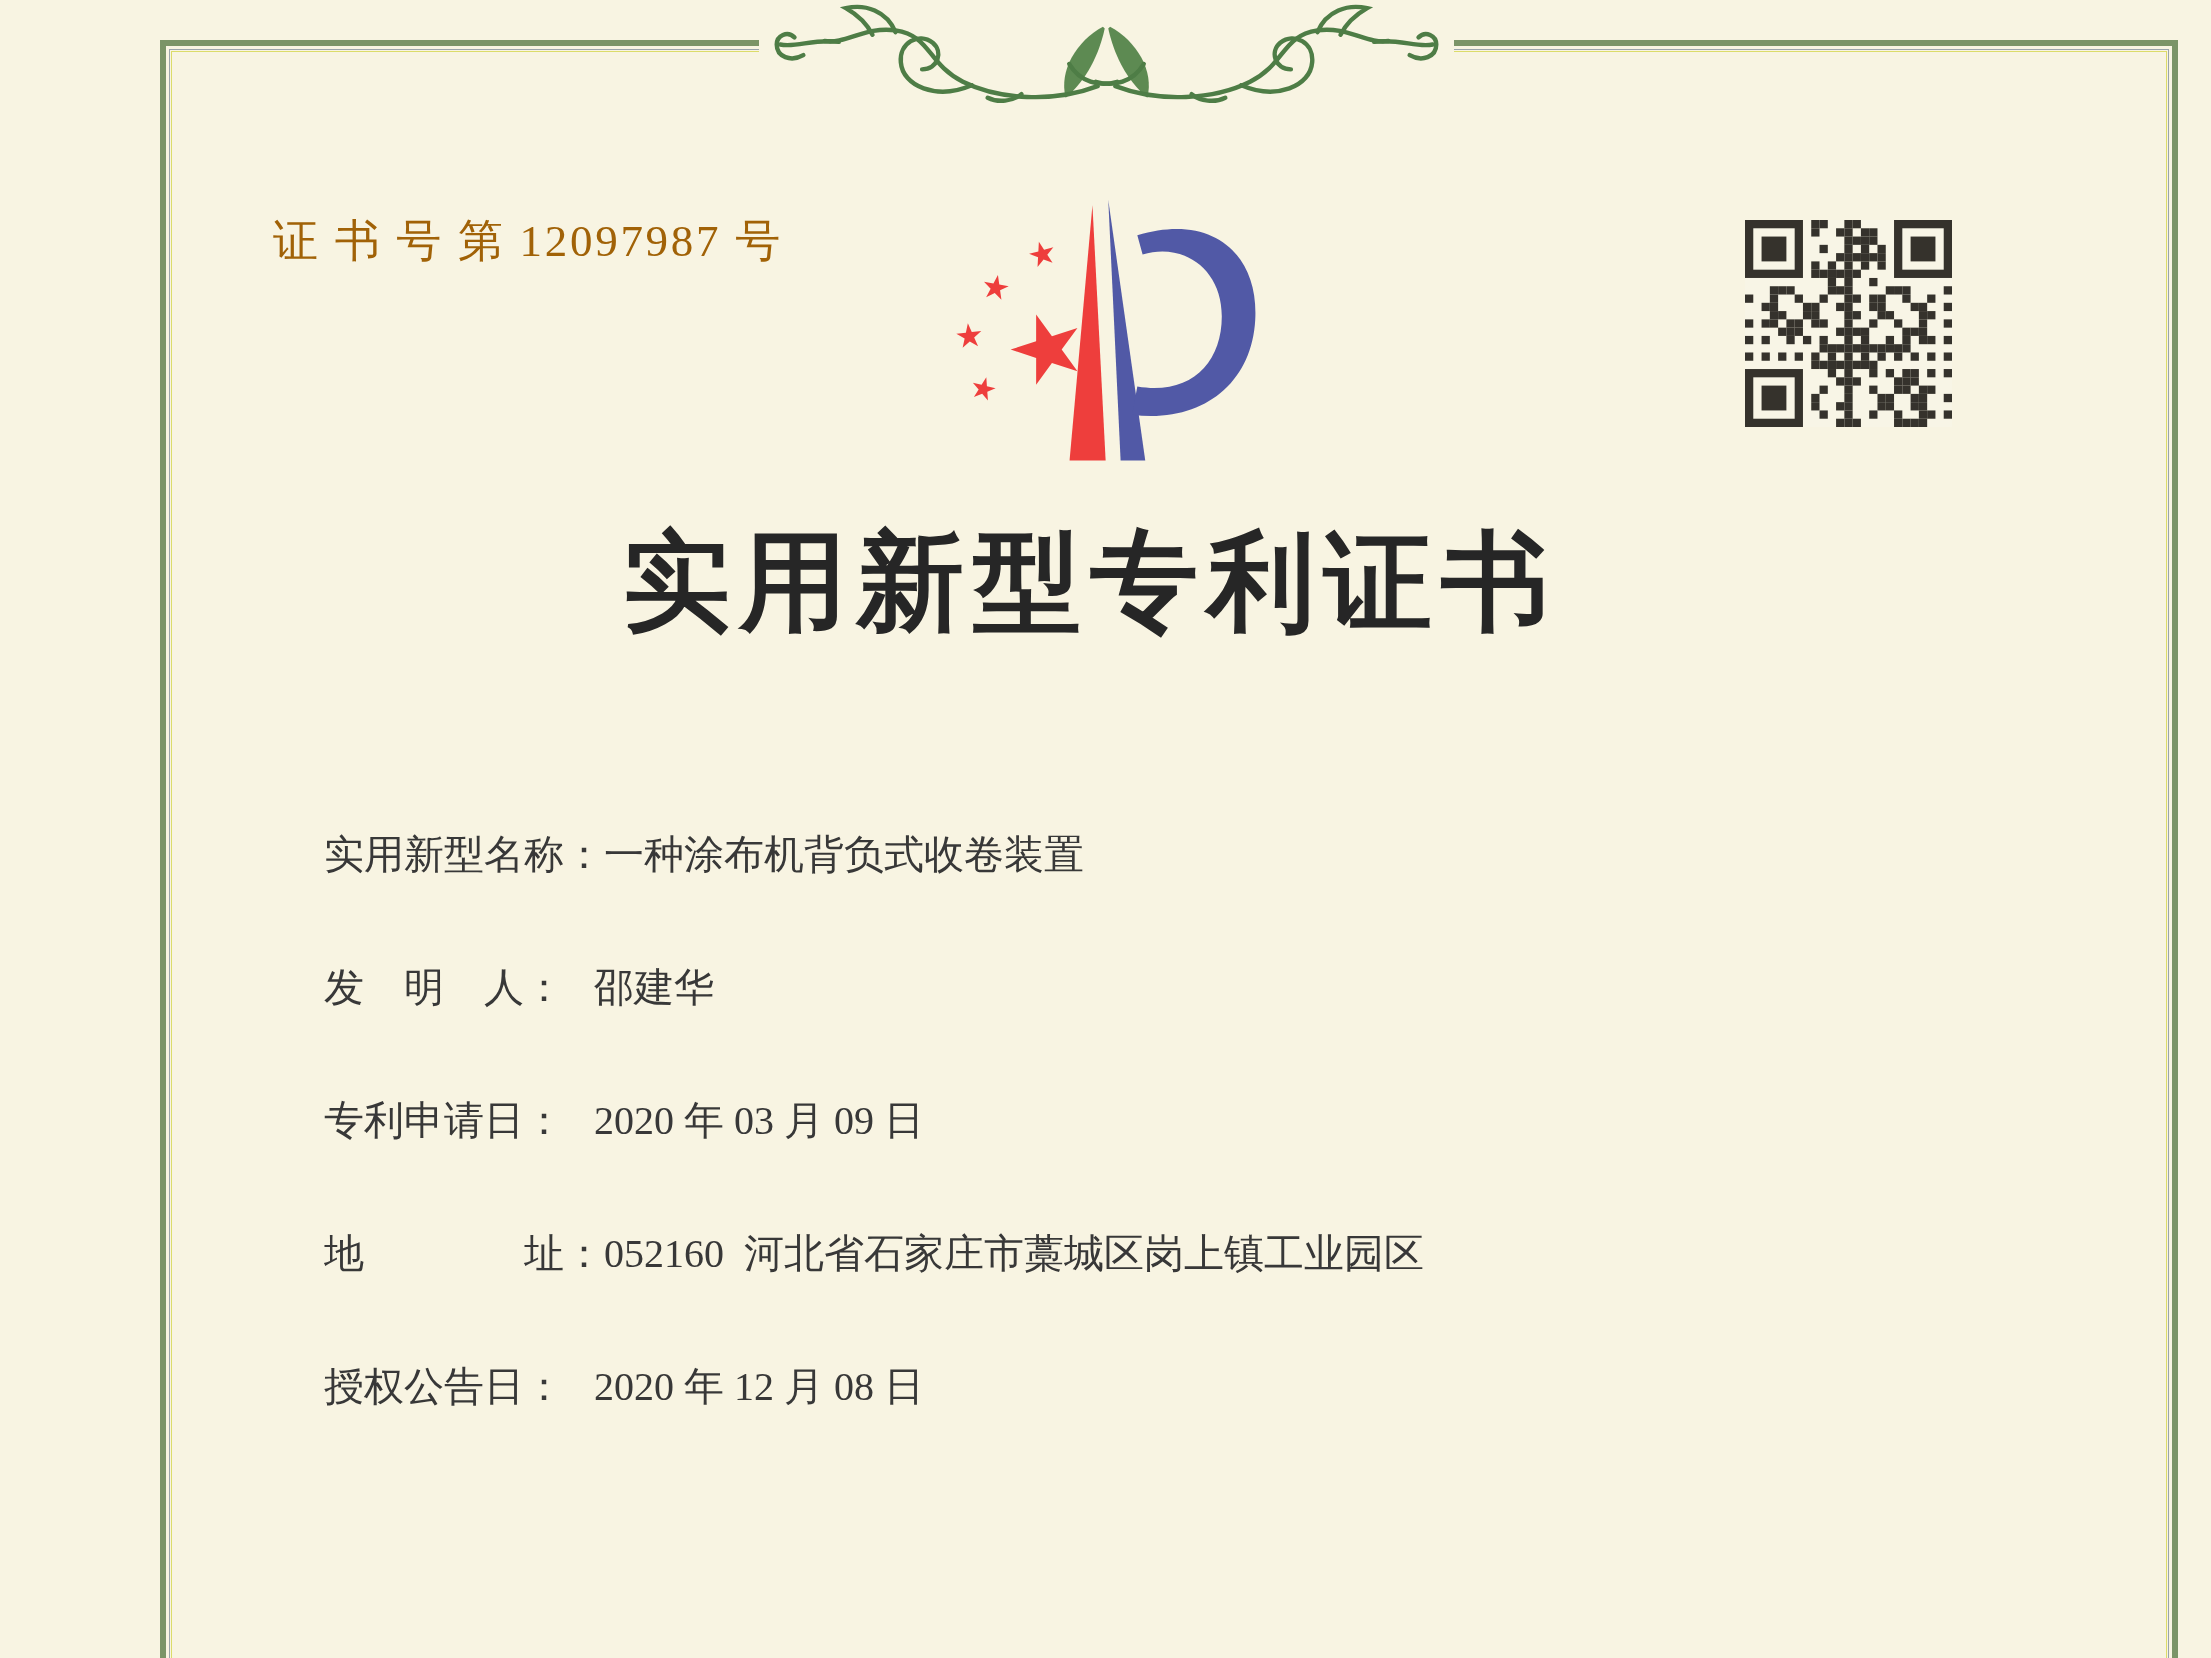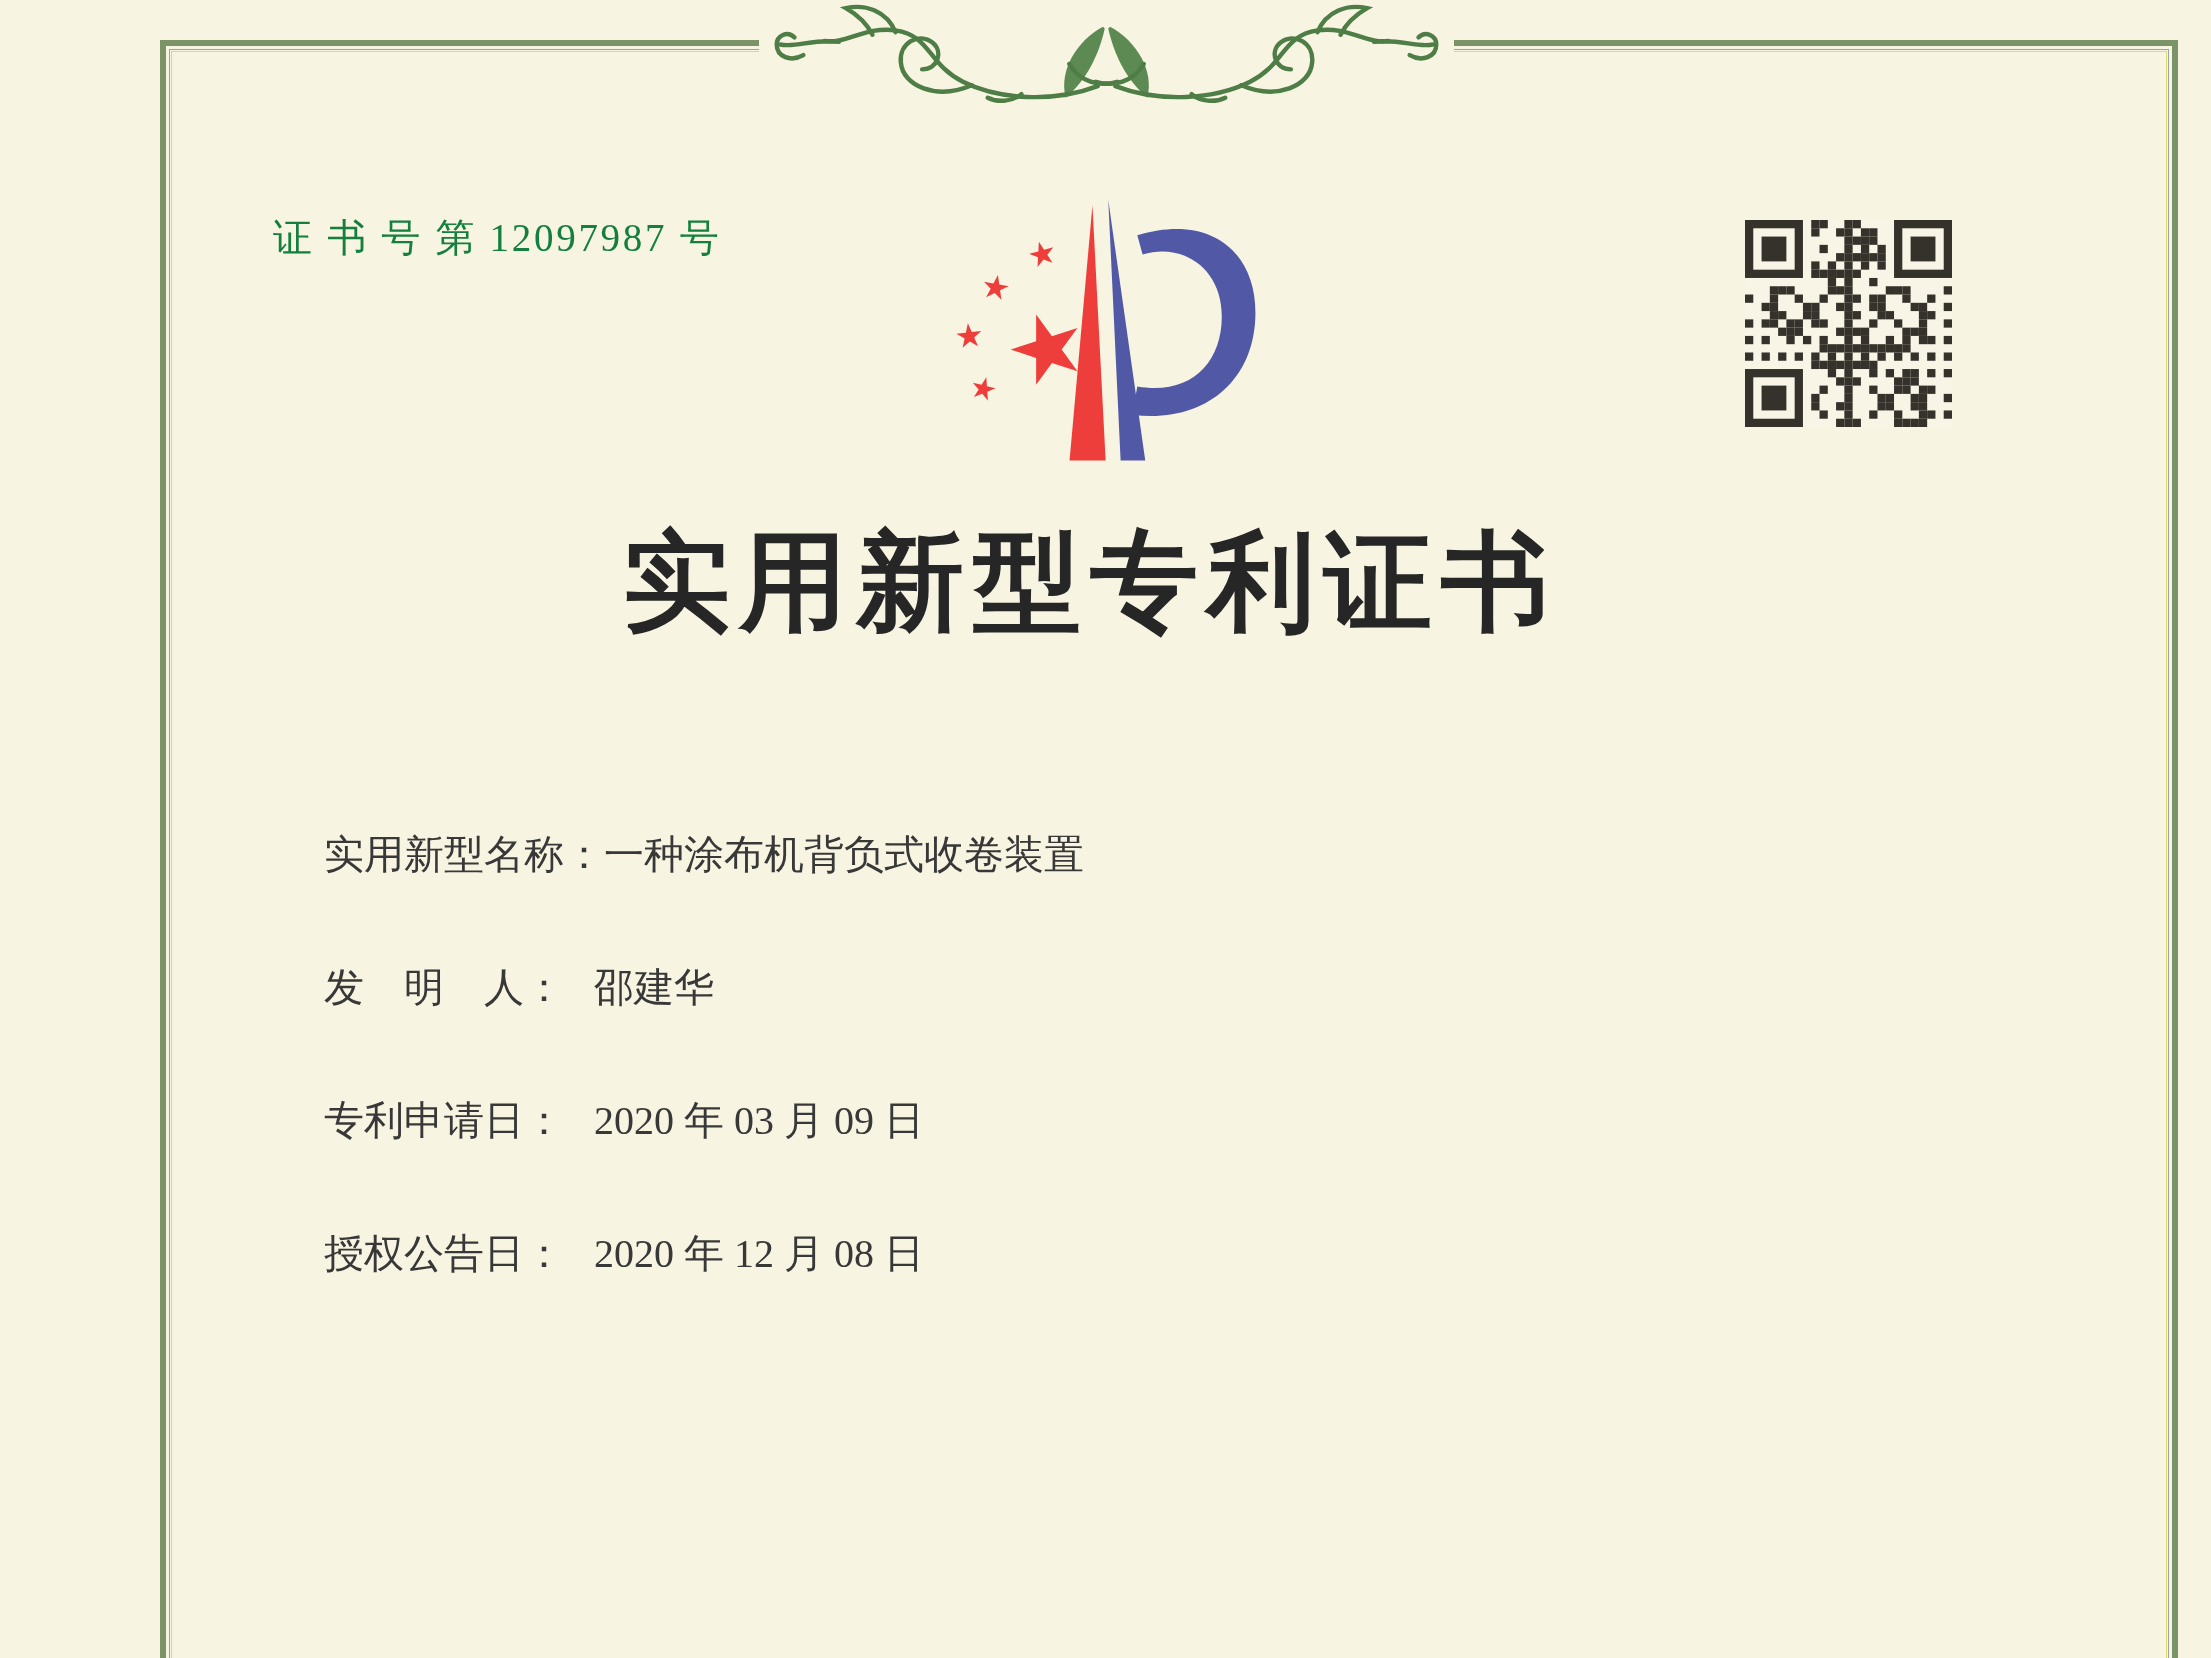--- a/index.html
+++ b/index.html
@@ -20,21 +20,21 @@
   }
   .frame-inner{
     position:absolute;left:1.8px;top:1.8px;right:1.8px;bottom:1.8px;
     border:1.8px solid #dcdc6a;
   }
   
   .ornament{position:absolute;left:759px;top:0;width:695px;height:105px;}
   
   .cert-number{
     position:absolute;left:273px;top:211px;
-    font-size:39px;letter-spacing:2.7px;white-space:pre;color:#15803d;
+    font-size:45px;letter-spacing:2.7px;white-space:pre;color:#a16207;
   }
   .logo{position:absolute;left:938px;top:200px;width:330px;height:264px;}
   .qr{position:absolute;left:1745px;top:220px;width:207px;height:207px;}
   
   .title{
     position:absolute;left:168px;top:510px;width:1844px;
     text-align:center;font-size:108px;font-weight:700;
     letter-spacing:8.9px;color:#262626;white-space:pre;
   }
   
@@ -303,17 +303,20 @@
 <div class="rows">
   <div class="row">
     <span class="label">实用新型名称：</span><span class="value">一种涂布机背负式收卷装置</span>
   </div>
   <div class="row">
     <span class="label">发　明　人：</span><span class="value">邵建华</span>
   </div>
   <div class="row">
     <span class="label">专利申请日：</span><span class="value">2020 年 03 月 09 日</span>
   </div>
+  <div class="row">
+    <span class="label">地　　　　址：</span><span class="value">052160  河北省石家庄市藁城区岗上镇工业园区</span>
+  </div>
   <div class="row row7">
     <span class="label">授权公告日：</span><span class="value">2020 年 12 月 08 日</span>
   </div>
 </div>
 
 
 </body></html>

